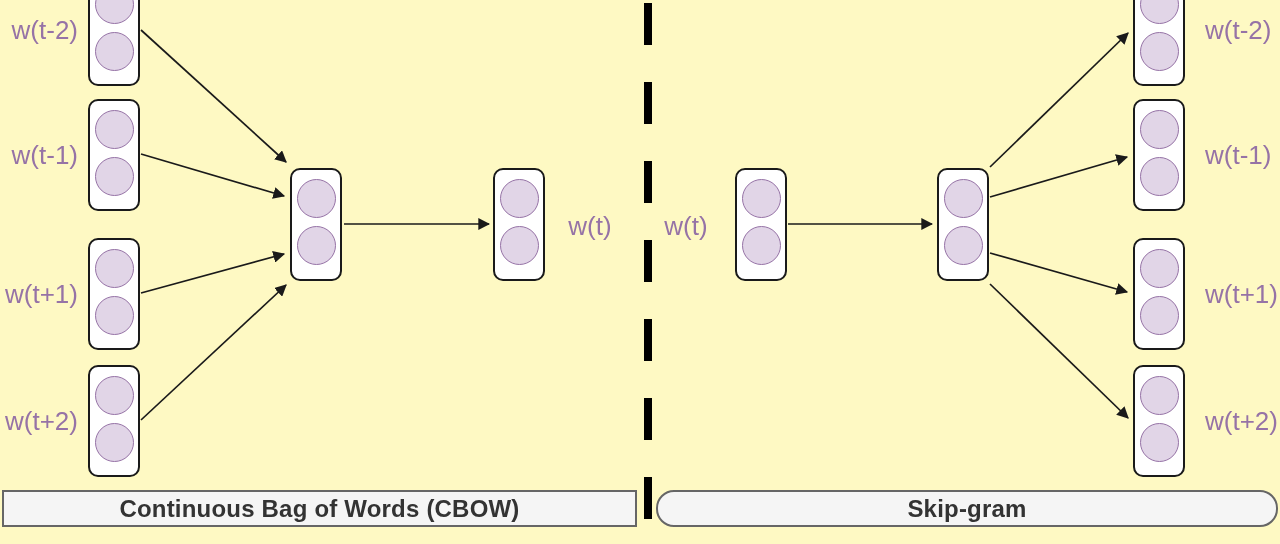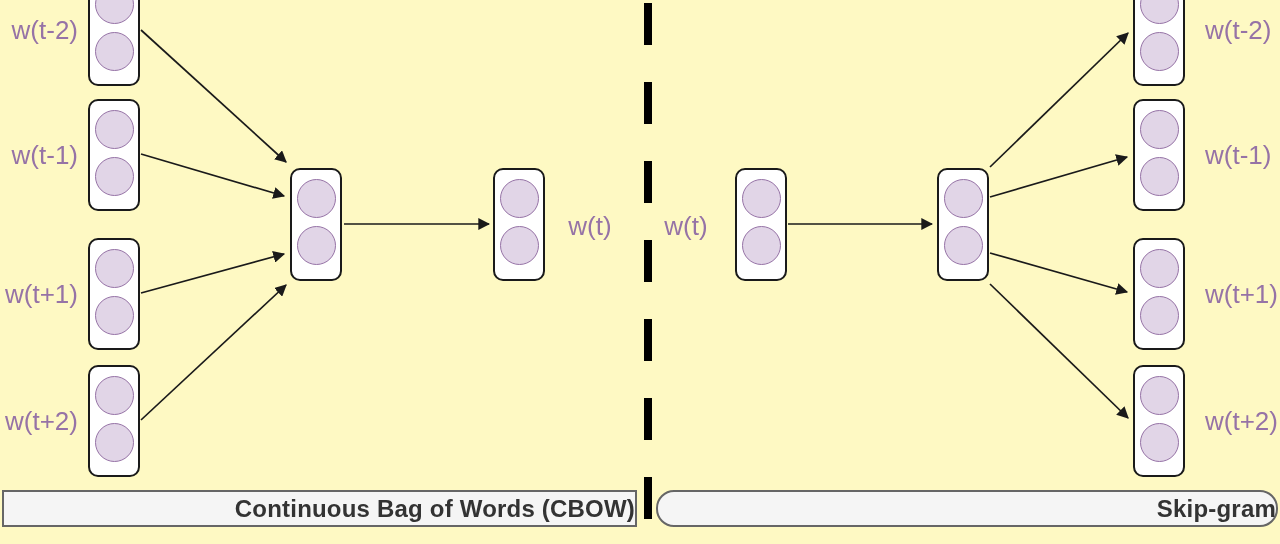--- a/index.html
+++ b/index.html
@@ -61,21 +61,21 @@
     color:var(--label-text);
     white-space:nowrap;
   }
   .caption-bar{
     position:absolute;
     top:490px;height:37px;
     background:var(--bar-fill);
     border:2px solid var(--bar-border);
     display:flex;
     align-items:center;
-    justify-content:flex-end;
+    justify-content:center;
     font-size:24px;
     font-weight:bold;
     color:var(--bar-text);
     letter-spacing:0.2px;
   }
 </style>
 </head>
 <body>
 
 <div class="canvas">

